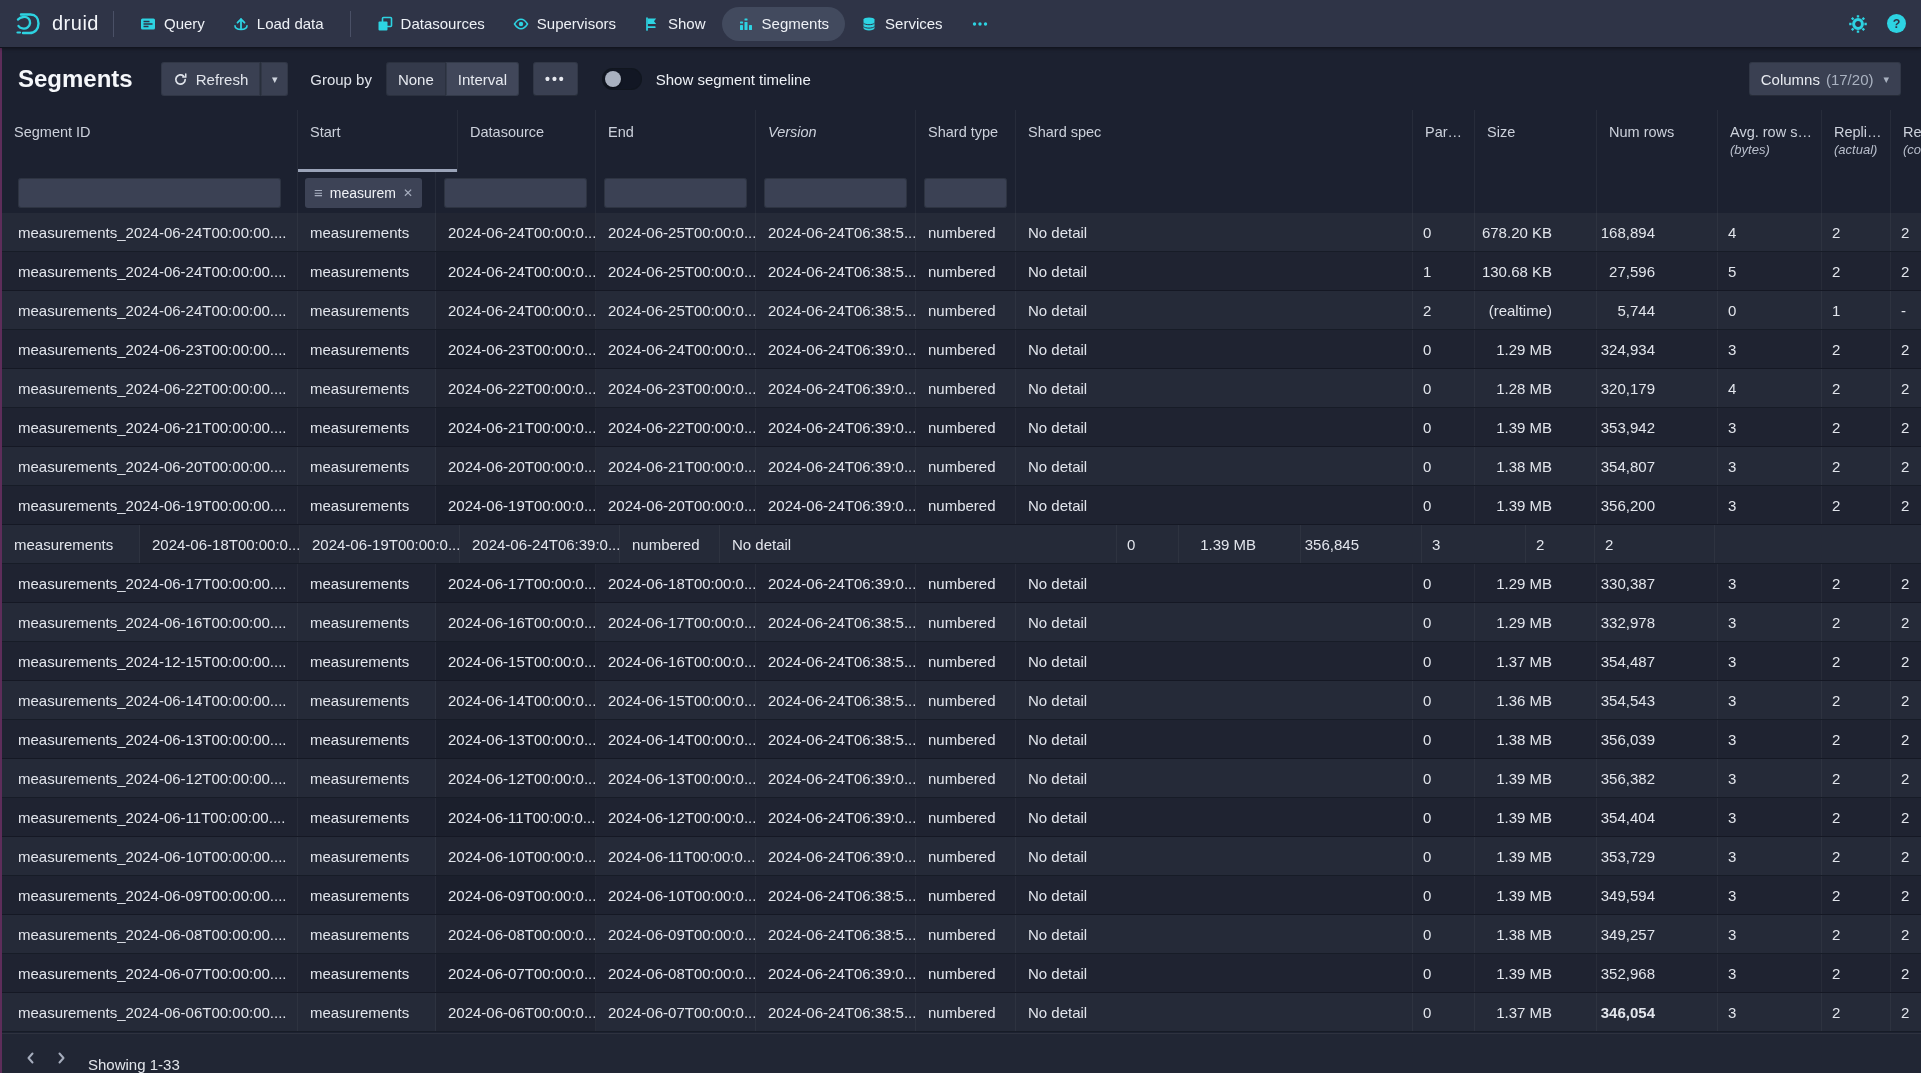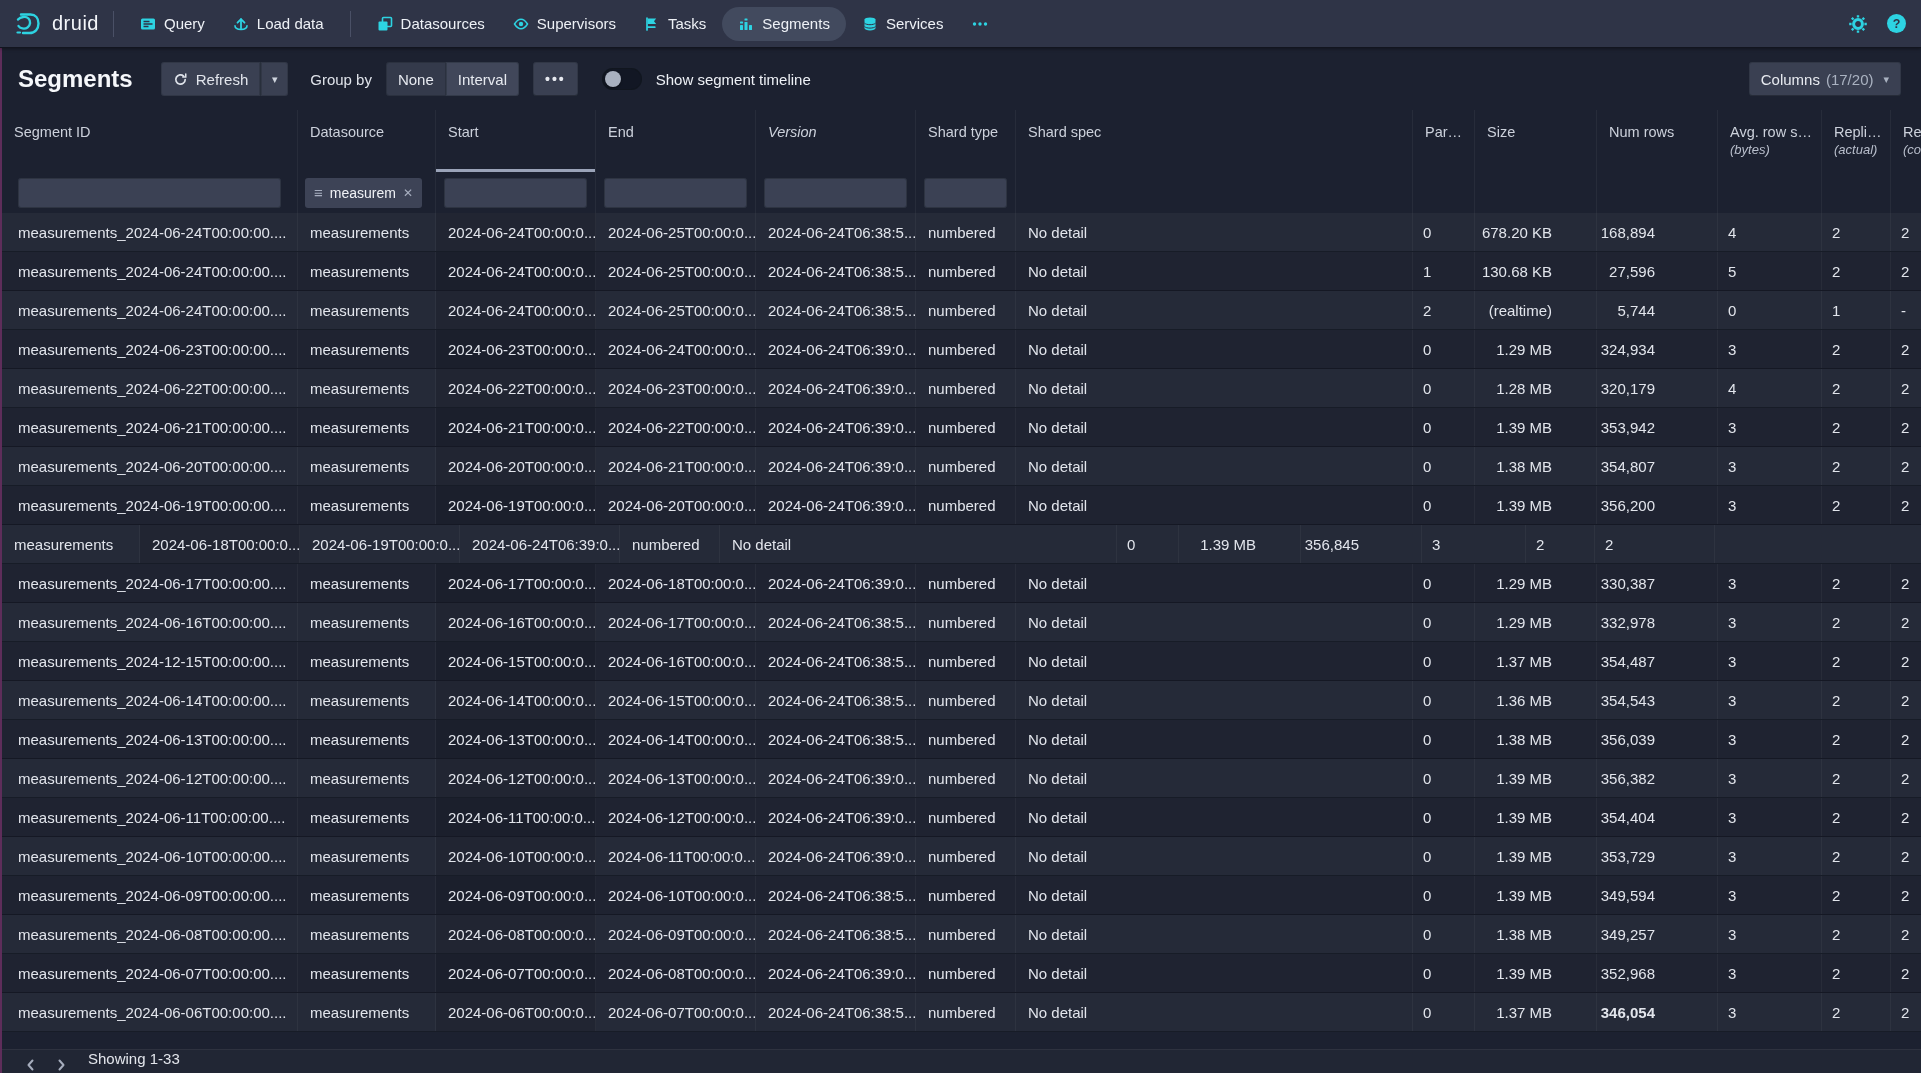--- a/index.html
+++ b/index.html
@@ -112,21 +112,21 @@
     height:100%;display:flex;align-items:center;padding:0 6px 0 12px;
     border-right:1px solid rgba(255,255,255,.045);overflow:hidden;white-space:nowrap;
     color:var(--text);cursor:pointer;flex:none;font-size:15px;
   }
   .td.first{padding-left:16px;}
   .td.right{justify-content:flex-end;}
   .td.sorted-col{background:rgba(0,0,0,.10);}
   .td.num{padding-left:10px;}
   
   .footer{
-    height:24px;display:flex;align-items:flex-start;gap:0;padding:0 14px;
+    height:40px;display:flex;align-items:flex-end;gap:0;padding:0 14px;
     background:#212634;border-top:1px solid rgba(255,255,255,.06);
   }
   .page-btn{width:30px;height:30px;display:flex;align-items:center;justify-content:center;
     background:transparent;border:none;cursor:pointer;color:#a6adbd;border-radius:3px;}
   .showing{color:#e3e6ec;margin-left:12px;}
 </style>
 </head>
 <body>
 
 <div class="nav">
@@ -183,21 +183,21 @@
       <span>Supervisors</span>
     </div>
     <div class="nav-item">
       <span class="nav-icon">
         <svg width="16" height="16" viewBox="0 0 16 16">
             <path d="M3 2v12" stroke="currentColor" stroke-width="1.7" stroke-linecap="round"></path>
             <path d="M3.8 2.6h8.4L10 5.3l2.2 2.7H3.8z" fill="currentColor"></path>
             <path d="M3.8 11.2h7" stroke="currentColor" stroke-width="1.7" stroke-linecap="round"></path>
           </svg>
       </span>
-      <span>Tasks</span>
+      <span>Show</span>
     </div>
     <div class="nav-item active">
       <span class="nav-icon">
         <svg width="16" height="16" viewBox="0 0 16 16" fill="currentColor">
             <rect x="2" y="9" width="3" height="5" rx=".5"></rect>
             <rect x="6.5" y="6" width="3" height="8" rx=".5"></rect>
             <rect x="11" y="9" width="3" height="5" rx=".5"></rect>
             <rect x="6.5" y="2.5" width="3" height="2" rx=".5"></rect>
             <rect x="2" y="5.5" width="3" height="2" rx=".5"></rect>
           </svg>
@@ -279,22 +279,22 @@
     <button class="btn columns-btn">
       <span>Columns</span>
       <span class="dim">(17/20)</span>
       <span class="caret-glyph">▾</span>
     </button>
   </div>
 
   <div class="table">
     <div class="thead" id="table-head">
         <div class="th" style="width: 296px;"><span>Segment ID</span></div>
+        <div class="th sorted" style="width: 160px;"><span>Start</span></div>
         <div class="th" style="width: 138px;"><span>Datasource</span></div>
-        <div class="th sorted" style="width: 160px;"><span>Start</span></div>
         <div class="th" style="width: 160px;"><span>End</span></div>
         <div class="th" style="width: 160px; font-style: italic;"><span>Version</span></div>
         <div class="th" style="width: 100px;"><span>Shard type</span></div>
         <div class="th" style="width: 397px;"><span>Shard spec</span></div>
         <div class="th" style="width: 62px;"><span>Partition</span></div>
         <div class="th" style="width: 122px;"><span>Size</span></div>
         <div class="th" style="width: 121px;"><span>Num rows</span></div>
         <div class="th" style="width: 104px;"><span>Avg. row size</span><span class="sub">(bytes)</span></div>
         <div class="th" style="width: 69px;"><span>Replicas</span><span class="sub">(actual)</span></div>
         <div class="th" style="width: 120px;"><span>Replication factor</span><span class="sub">(configured)</span></div>

